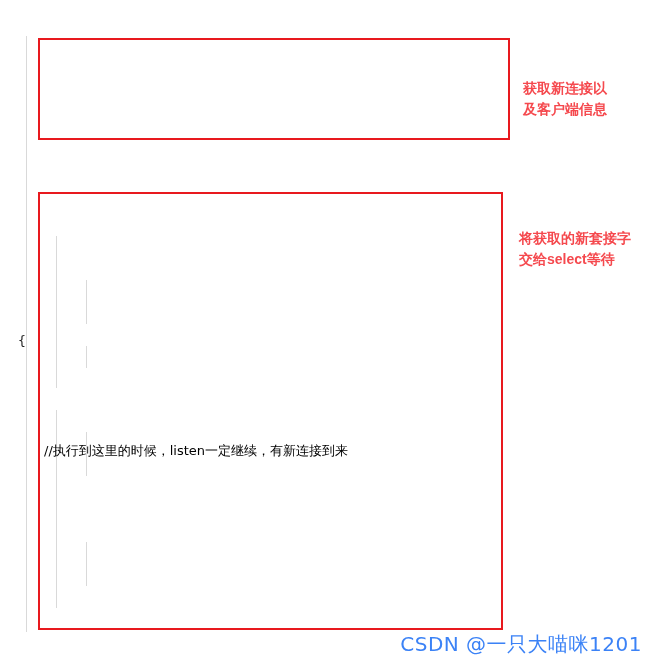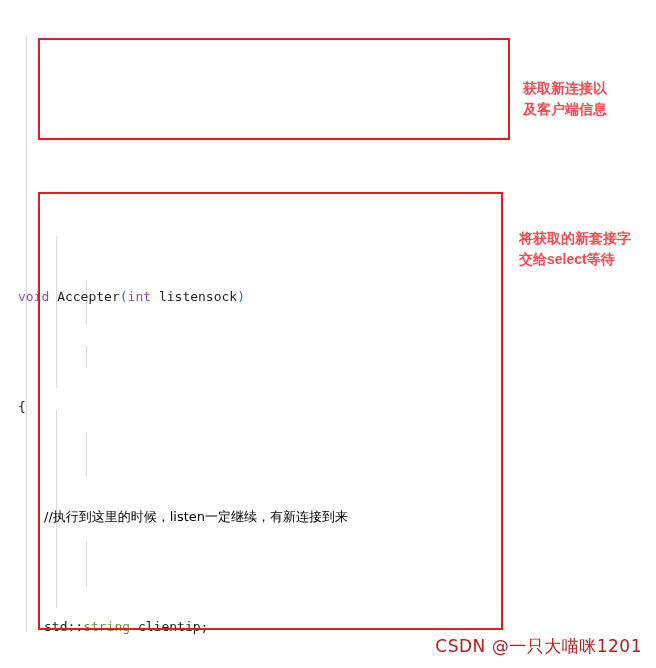--- a/index.html
+++ b/index.html
@@ -73,52 +73,50 @@
     white-space: pre-line;
   }
   #annotation-1 { left: 523px; top: 78px; }
   #annotation-2 { left: 519px; top: 228px; }
 
   
   #watermark {
     position: absolute;
     right: 14px;
     bottom: 10px;
-    color: #b91c1c;
+    color: #3b82f6;
     font-family: "DejaVu Sans", "Liberation Sans", sans-serif;
-    font-size: 17px;
+    font-size: 20px;
     letter-spacing: 0.5px;
     z-index: 5;
   }
 </style>
 </head>
 <body>
 
 <div id="code-area">
 
   
   <div class="guide" style="left:26px; top:36px;  height:596px;"></div>
   <div class="guide" style="left:56px; top:236px; height:152px;"></div>
   <div class="guide" style="left:56px; top:410px; height:198px;"></div>
   <div class="guide" style="left:86px; top:280px; height:44px;"></div>
   <div class="guide" style="left:86px; top:346px; height:22px;"></div>
   <div class="guide" style="left:86px; top:432px; height:44px;"></div>
   <div class="guide" style="left:86px; top:542px; height:44px;"></div>
 
   
-  <div class="code-line" style="padding-left:18px;"><span class="kw">void</span> <span class="fn">Accepter</span><span class="paren">(</span><span class="kw">int</span> <span class="ident">listensock</span><span class="paren">)</span></div>
 
   
   <div class="code-line" style="padding-left:18px;"><span class="punc">{</span></div>
 
   
   <div class="code-line" style="padding-left:44px;"><span class="cmt-cn">//执行到这里的时候，listen一定继续，有新连接到来</span></div>
 
   
-  <div class="code-line" style="padding-left:44px;"><span class="ident">std</span><span class="punc">::</span><span class="cls">string</span> <span class="ident">clientip</span><span class="punc">;</span></div>
 
   
   
 
   
   
 
   
   
 

